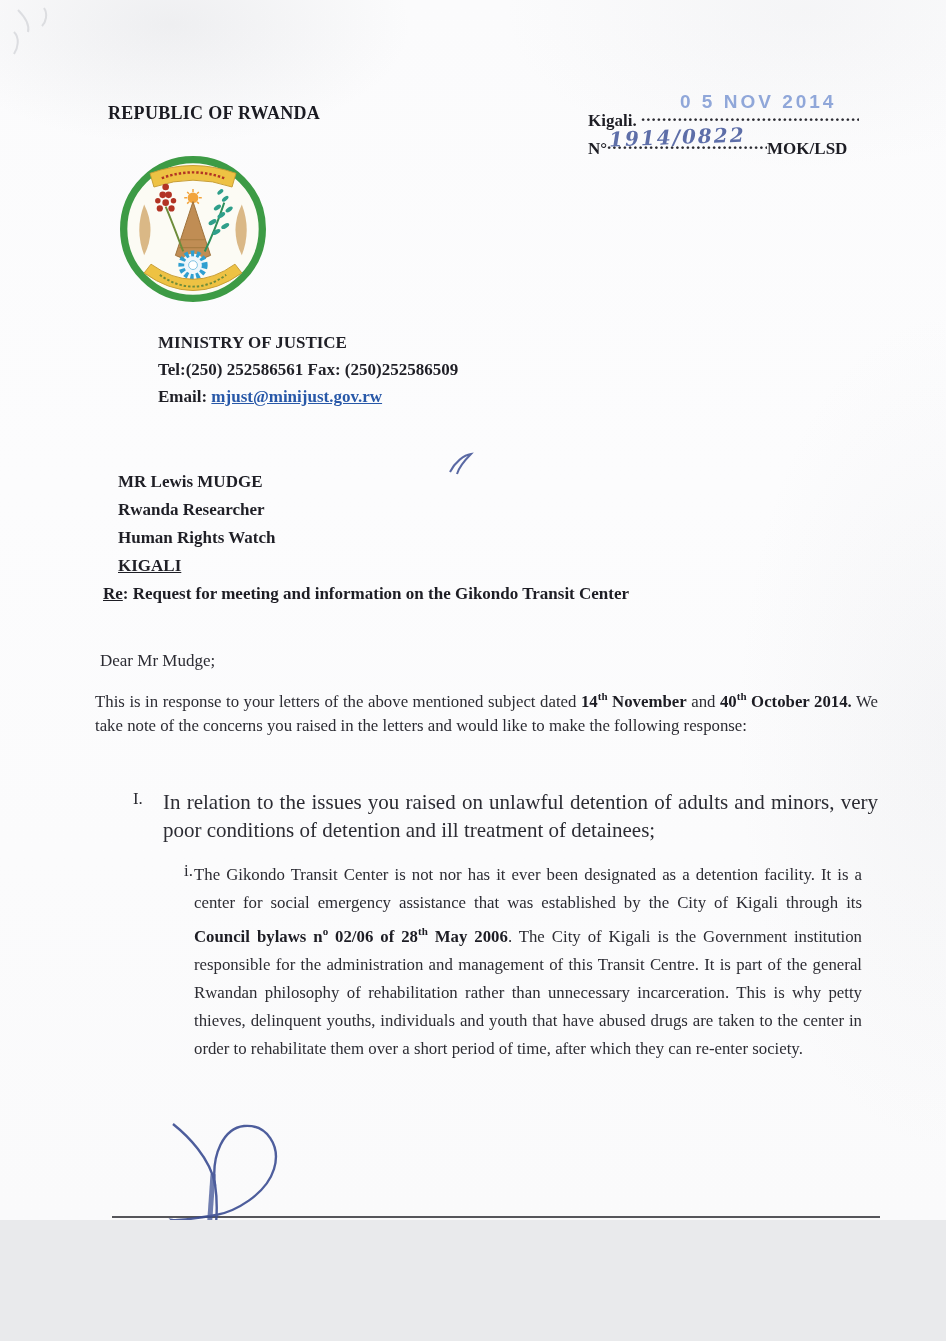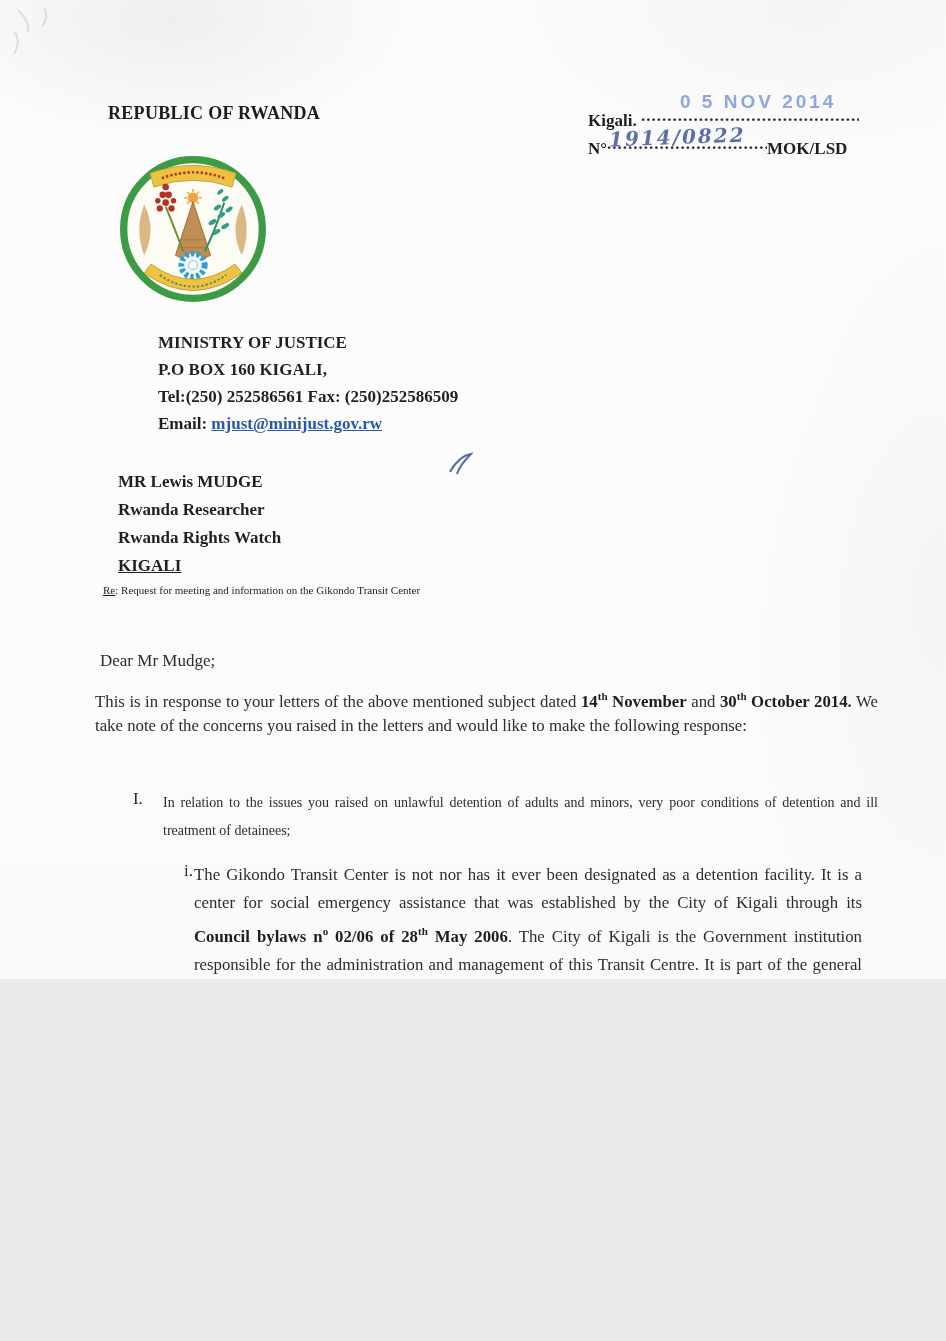--- a/index.html
+++ b/index.html
@@ -1,18 +1,18 @@
 <!DOCTYPE html>
 <html><head>
 <meta charset="utf-8">
 <style>
   html,body{margin:0;padding:0;background:#e9eaec;}
   .page{
     position:relative;
-    width:946px;height:979px;
+    width:946px;height:1220px;
     margin:0 auto;
     background:
       radial-gradient(ellipse 400px 200px at 18% 2%, rgba(180,183,190,.18), rgba(0,0,0,0) 60%),
       radial-gradient(ellipse 500px 260px at 85% 1%, rgba(190,193,200,.10), rgba(0,0,0,0) 60%),
       radial-gradient(ellipse 300px 600px at 100% 60%, rgba(185,188,195,.10), rgba(0,0,0,0) 70%),
       linear-gradient(180deg,#fbfbfc 0%,#fcfcfd 40%,#fafafb 100%);
     overflow:hidden;
     font-family:"Liberation Serif","DejaVu Serif",serif;
     color:#2c2c33;
   }
@@ -28,23 +28,23 @@
   }
   .handwriting{
     font-style:italic;font-weight:bold;font-size:20px;letter-spacing:2px;
     color:#4d5fa0;transform:rotate(-2deg);white-space:nowrap;
     font-family:"DejaVu Serif",serif;opacity:.9;
   }
   .addr{font-size:17px;font-weight:bold;color:#1f1f26;line-height:27px;margin-left:39px;}
   .addr2{font-size:17px;font-weight:bold;color:#1f1f26;line-height:28px;}
   .link{color:#2858a8;text-decoration:underline;cursor:pointer;}
   .u{text-decoration:underline;}
-  .subject{font-size:11px;font-weight:normal;color:#1d1d24;}
+  .subject{font-size:17px;font-weight:bold;color:#1d1d24;}
   .body-text{font-size:16.8px;line-height:24px;text-align:justify;color:#2c2c33;}
-  .item-text{font-size:14px;line-height:27.5px;text-align:justify;color:#2c2c33;}
+  .item-text{font-size:21px;line-height:27.5px;text-align:justify;color:#2c2c33;}
   .sub-text{font-size:16.8px;line-height:28px;text-align:justify;color:#2c2c33;}
   .numeral{font-size:16.8px;color:#2c2c33;}
   sup{font-size:11px;font-weight:bold;color:#1d1d24;}
   .footer-line{height:2px;background:#55555a;}
   .footer-text{font-size:15.5px;text-align:center;transform:translateX(32px);}
   .salutation{font-size:17px;color:#2c2c33;}
 </style>
 </head>
 <body>
 
@@ -132,47 +132,46 @@
     </g>
 
     <path d="M46 137 Q80 151 114 137 Q80 145 46 137 Z" fill="#2f8f3a"></path>
 
     <path d="M30 130 Q80 166 130 130 L123 121 Q80 152 37 121 Z" fill="#eec243" stroke="#c69c33" stroke-width="1"></path>
     <path d="M46 132 Q80 156 114 132" stroke="#6d8c3a" stroke-width="2" fill="none" stroke-dasharray="2.5 2"></path>
   </svg>
 
   <div class="abs addr" style="left:119px;top:329px;">
     <div>MINISTRY OF JUSTICE</div>
-    <div>P.O BOX 160 KIGALI,</div>
     <div>Tel:(250) 252586561 Fax: (250)252586509</div>
     <div>
       <span>Email:</span>
       <span class="link">mjust@minijust.gov.rw</span>
     </div>
   </div>
 
   <div class="abs addr2" style="left:118px;top:468px;">
     <div>MR Lewis MUDGE</div>
     <div>Rwanda Researcher</div>
-    <div>Rwanda Rights Watch</div>
+    <div>Human Rights Watch</div>
     <div class="u">KIGALI</div>
   </div>
 
   <svg class="abs" style="left:444px;top:450px;" width="32" height="30">
     <path d="M6 22 C11 12 20 5 27 4 C21 10 15 17 13 24" stroke="#3d4f94" stroke-width="2" fill="none" opacity="0.85"></path>
   </svg>
 
   <div class="abs subject" style="left:103px;top:584px;">
     <span class="u">Re</span><span>: Request for meeting and information on the Gikondo Transit Center</span>
   </div>
 
   <div class="abs salutation" style="left:100px;top:630px;margin-top:21px;">Dear Mr Mudge;</div>
 
   <div class="abs body-text" style="left:95px;top:684px;width:783px;">
-    <span>This is in response to your letters of the above mentioned subject dated </span><span class="b">14</span><sup>th</sup><span class="b"> November</span><span> and </span><span class="b">30</span><sup>th</sup><span class="b"> October 2014.</span><span> We take note of the concerns you raised in the letters and would like to make the following response:</span>
+    <span>This is in response to your letters of the above mentioned subject dated </span><span class="b">14</span><sup>th</sup><span class="b"> November</span><span> and </span><span class="b">40</span><sup>th</sup><span class="b"> October 2014.</span><span> We take note of the concerns you raised in the letters and would like to make the following response:</span>
   </div>
 
   <div class="abs numeral" style="left:133px;top:789px;">I.</div>
   <div class="abs item-text" style="left:163px;top:789px;width:715px;">In relation to the issues you raised on unlawful detention of adults and minors, very poor conditions of detention and ill treatment of detainees;</div>
 
   <div class="abs numeral" style="left:184px;top:861px;">i.</div>
   <div class="abs sub-text" style="left:194px;top:861px;width:668px;">
     <span>The Gikondo Transit Center is not nor has it ever been designated as a detention facility. It is a center for social emergency assistance that was established by the City of Kigali through its </span><span class="b">Council bylaws n</span><sup>o</sup><span class="b"> 02/06 of 28</span><sup>th</sup><span class="b"> May 2006</span><span>. The City of Kigali is the Government institution responsible for the administration and management of this Transit Centre. It is part of the general Rwandan philosophy of rehabilitation rather than unnecessary incarceration. This is why petty thieves, delinquent youths, individuals and youth that have abused drugs are taken to the center in order to rehabilitate them over a short period of time, after which they can re-enter society.</span>
   </div>
 

